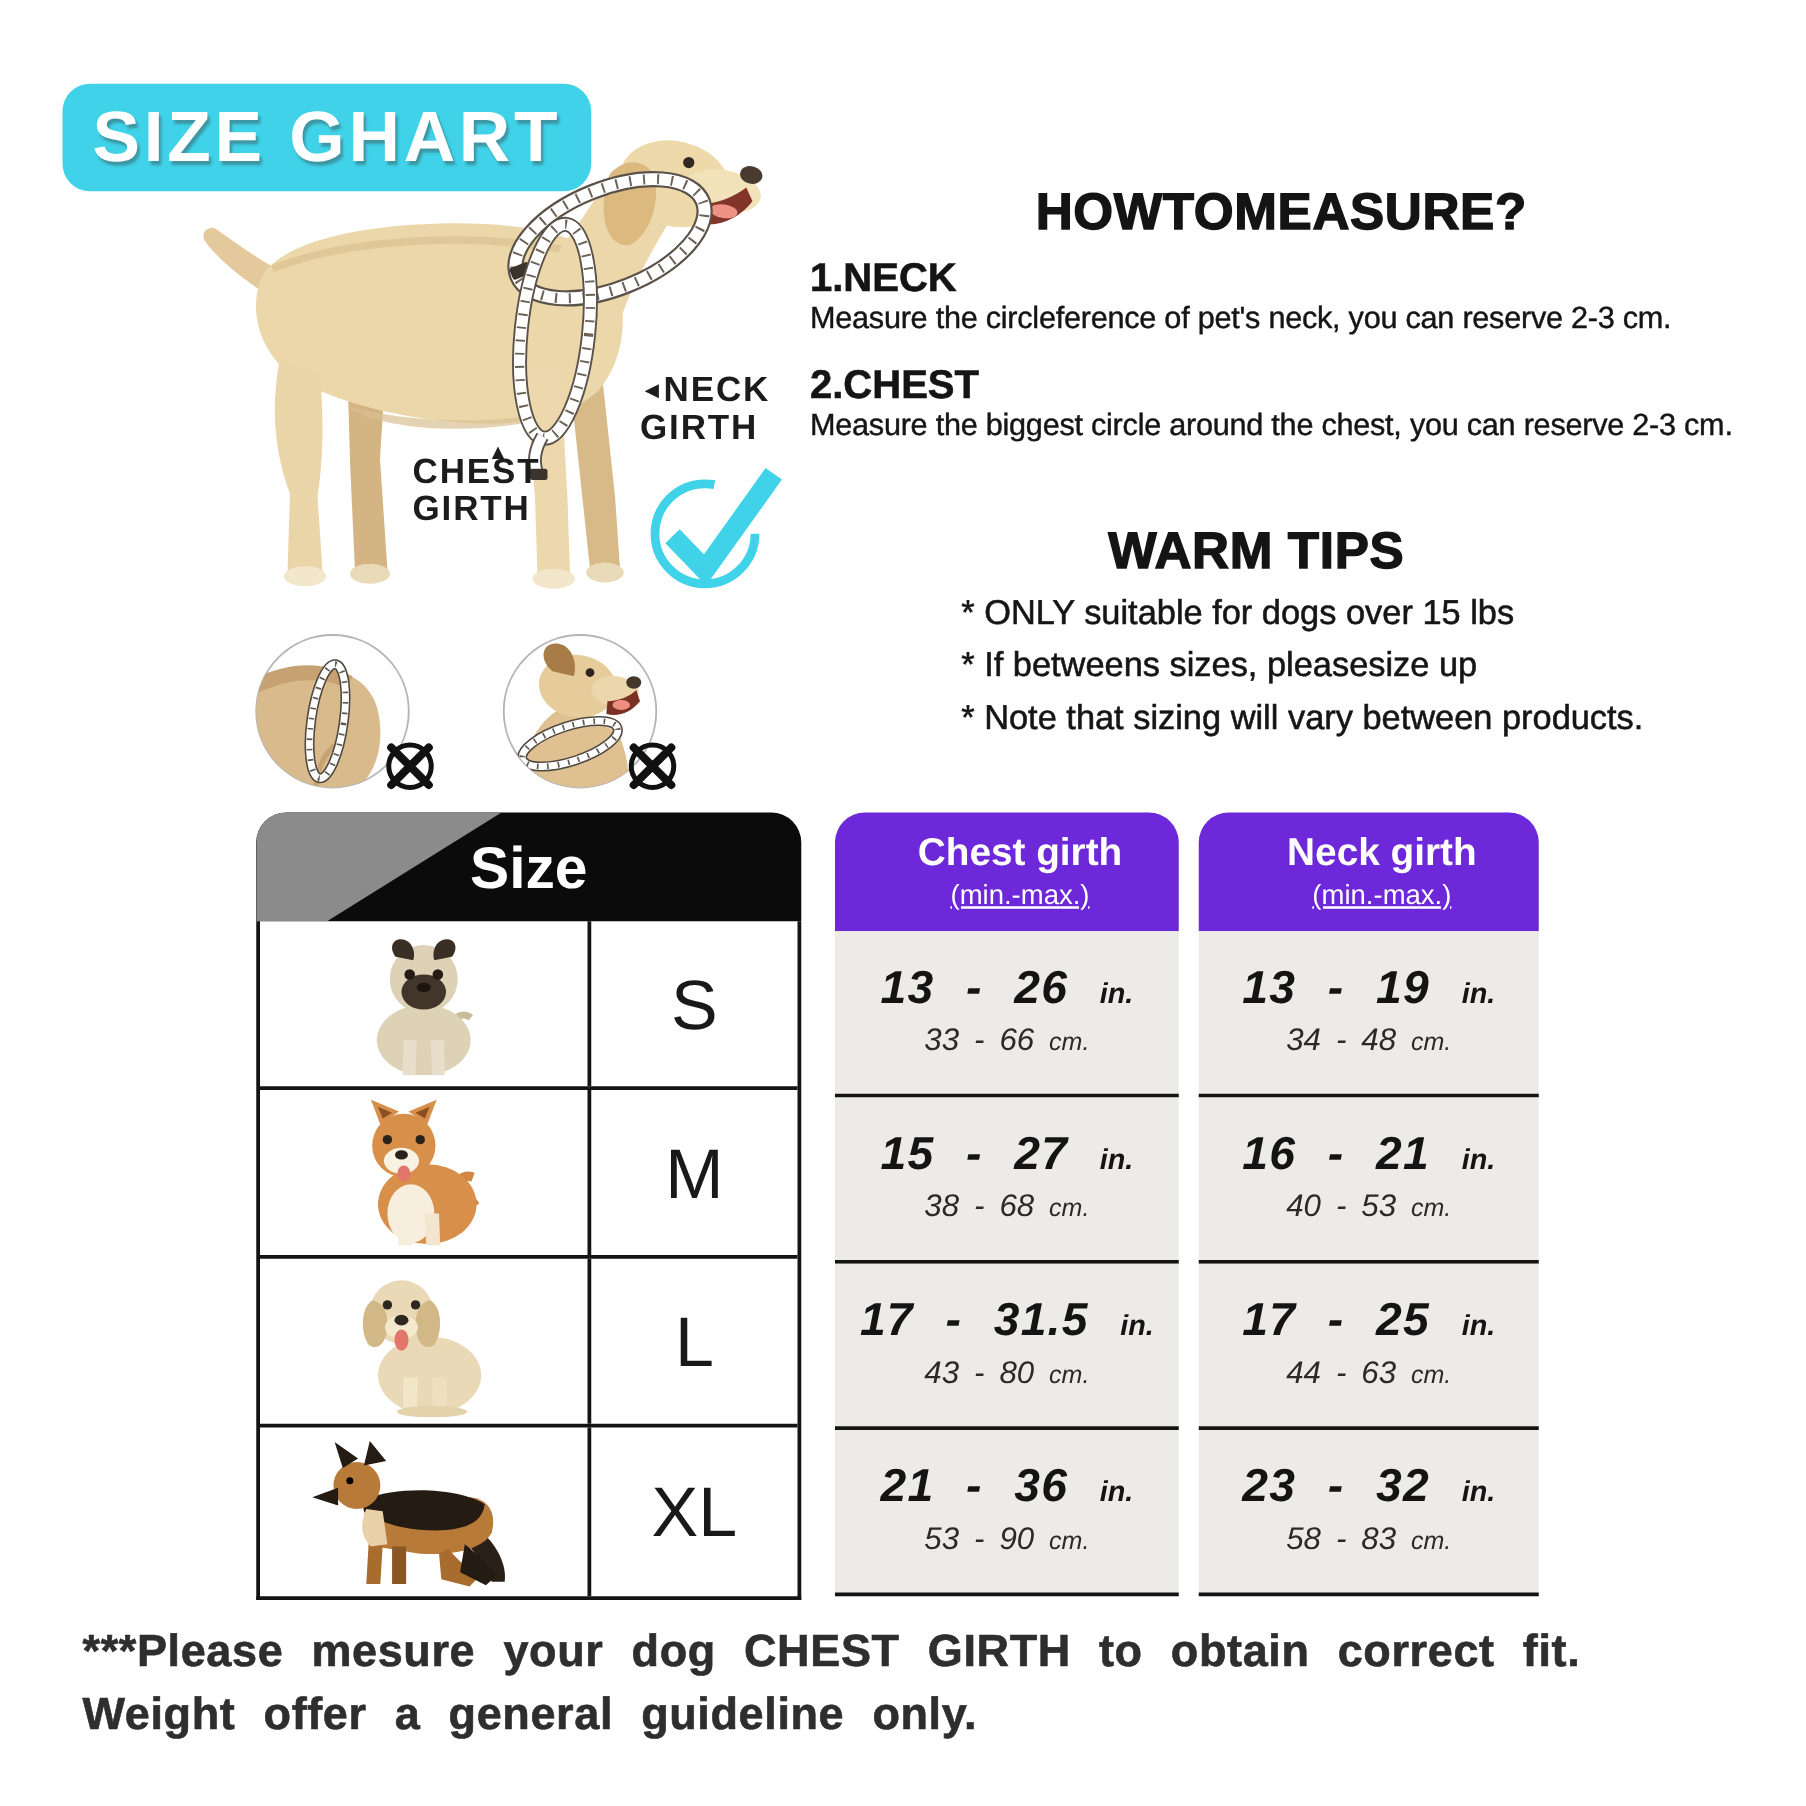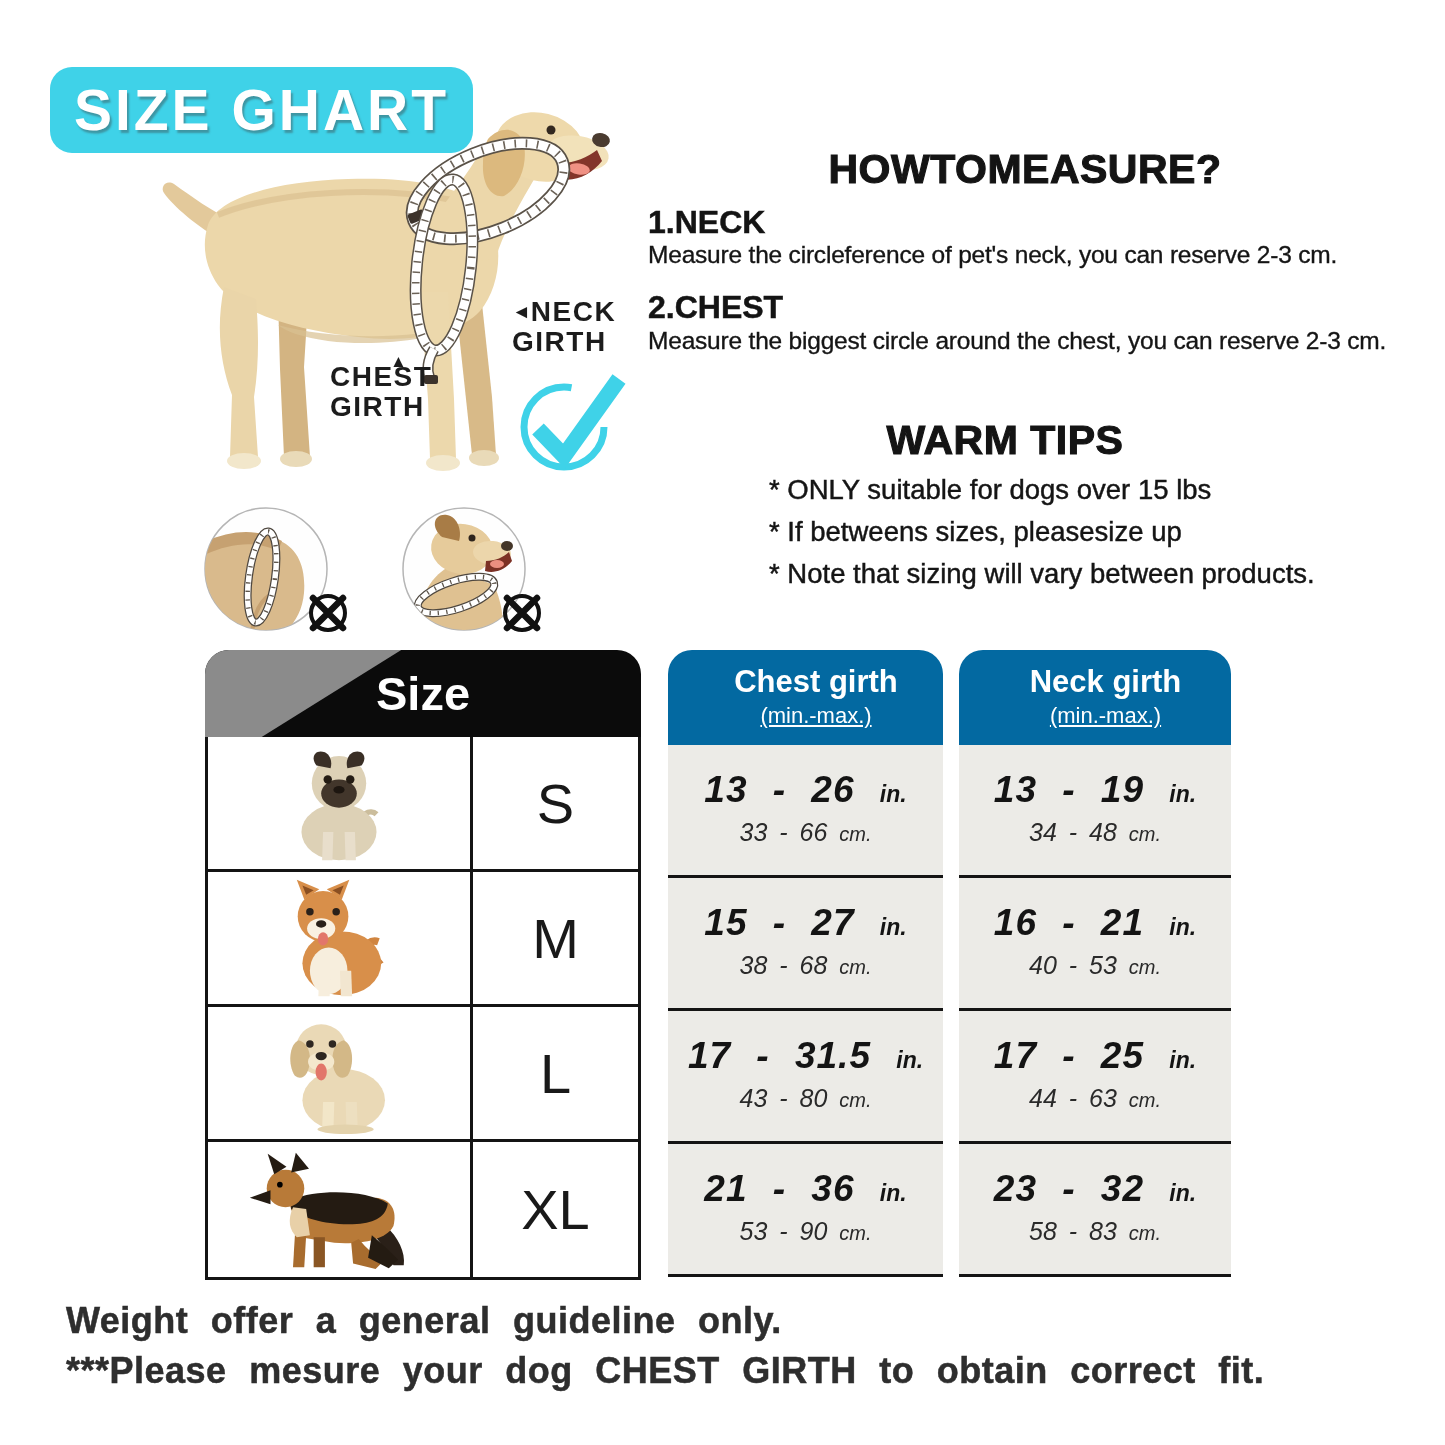--- a/index.html
+++ b/index.html
@@ -66,21 +66,21 @@
   .dog-cell { width:262px; display:flex; align-items:center; justify-content:center; }
   .letter-cell {
     flex:1; border-left:3px solid #141414; display:flex; align-items:center;
     justify-content:center; font-size:56px; color:#191919;
   }
   
   .mcol { position:absolute; top:650px; }
   #chest-col { left:668px; width:275px; }
   #neck-col  { left:959px; width:272px; }
   .col-header {
-    height:95px; background:#0369a1; border-radius:24px 24px 0 0;
+    height:95px; background:#6d28d9; border-radius:24px 24px 0 0;
     color:#fff; text-align:center; padding-top:14px;padding-left:21px;
   }
   .col-title { font-size:31px; font-weight:700; }
   .col-sub { font-size:22px; margin-top:3px;text-decoration:underline; }
   .mcell {
     height:133px; background:#ecebe7; border-bottom:3px solid #141414;
     text-align:center; padding-top:24px;
   }
   .line1 {
     font-style:italic; font-weight:700; font-size:37px; color:#141414;
@@ -360,17 +360,17 @@
       <div class="line1"><span>17 - 25</span> <span class="unit">in.</span></div>
       <div class="line2"><span>44 - 63</span> <span class="unit">cm.</span></div>
     </div>
     <div class="mcell">
       <div class="line1"><span>23 - 32</span> <span class="unit">in.</span></div>
       <div class="line2"><span>58 - 83</span> <span class="unit">cm.</span></div>
     </div>
   </div>
 
   <div class="footnote">
+    <div>***Please mesure your dog CHEST GIRTH to obtain correct fit.</div>
     <div>Weight offer a general guideline only.</div>
-    <div>***Please mesure your dog CHEST GIRTH to obtain correct fit.</div>
   </div>
 
 </div>
 
 </body></html>

